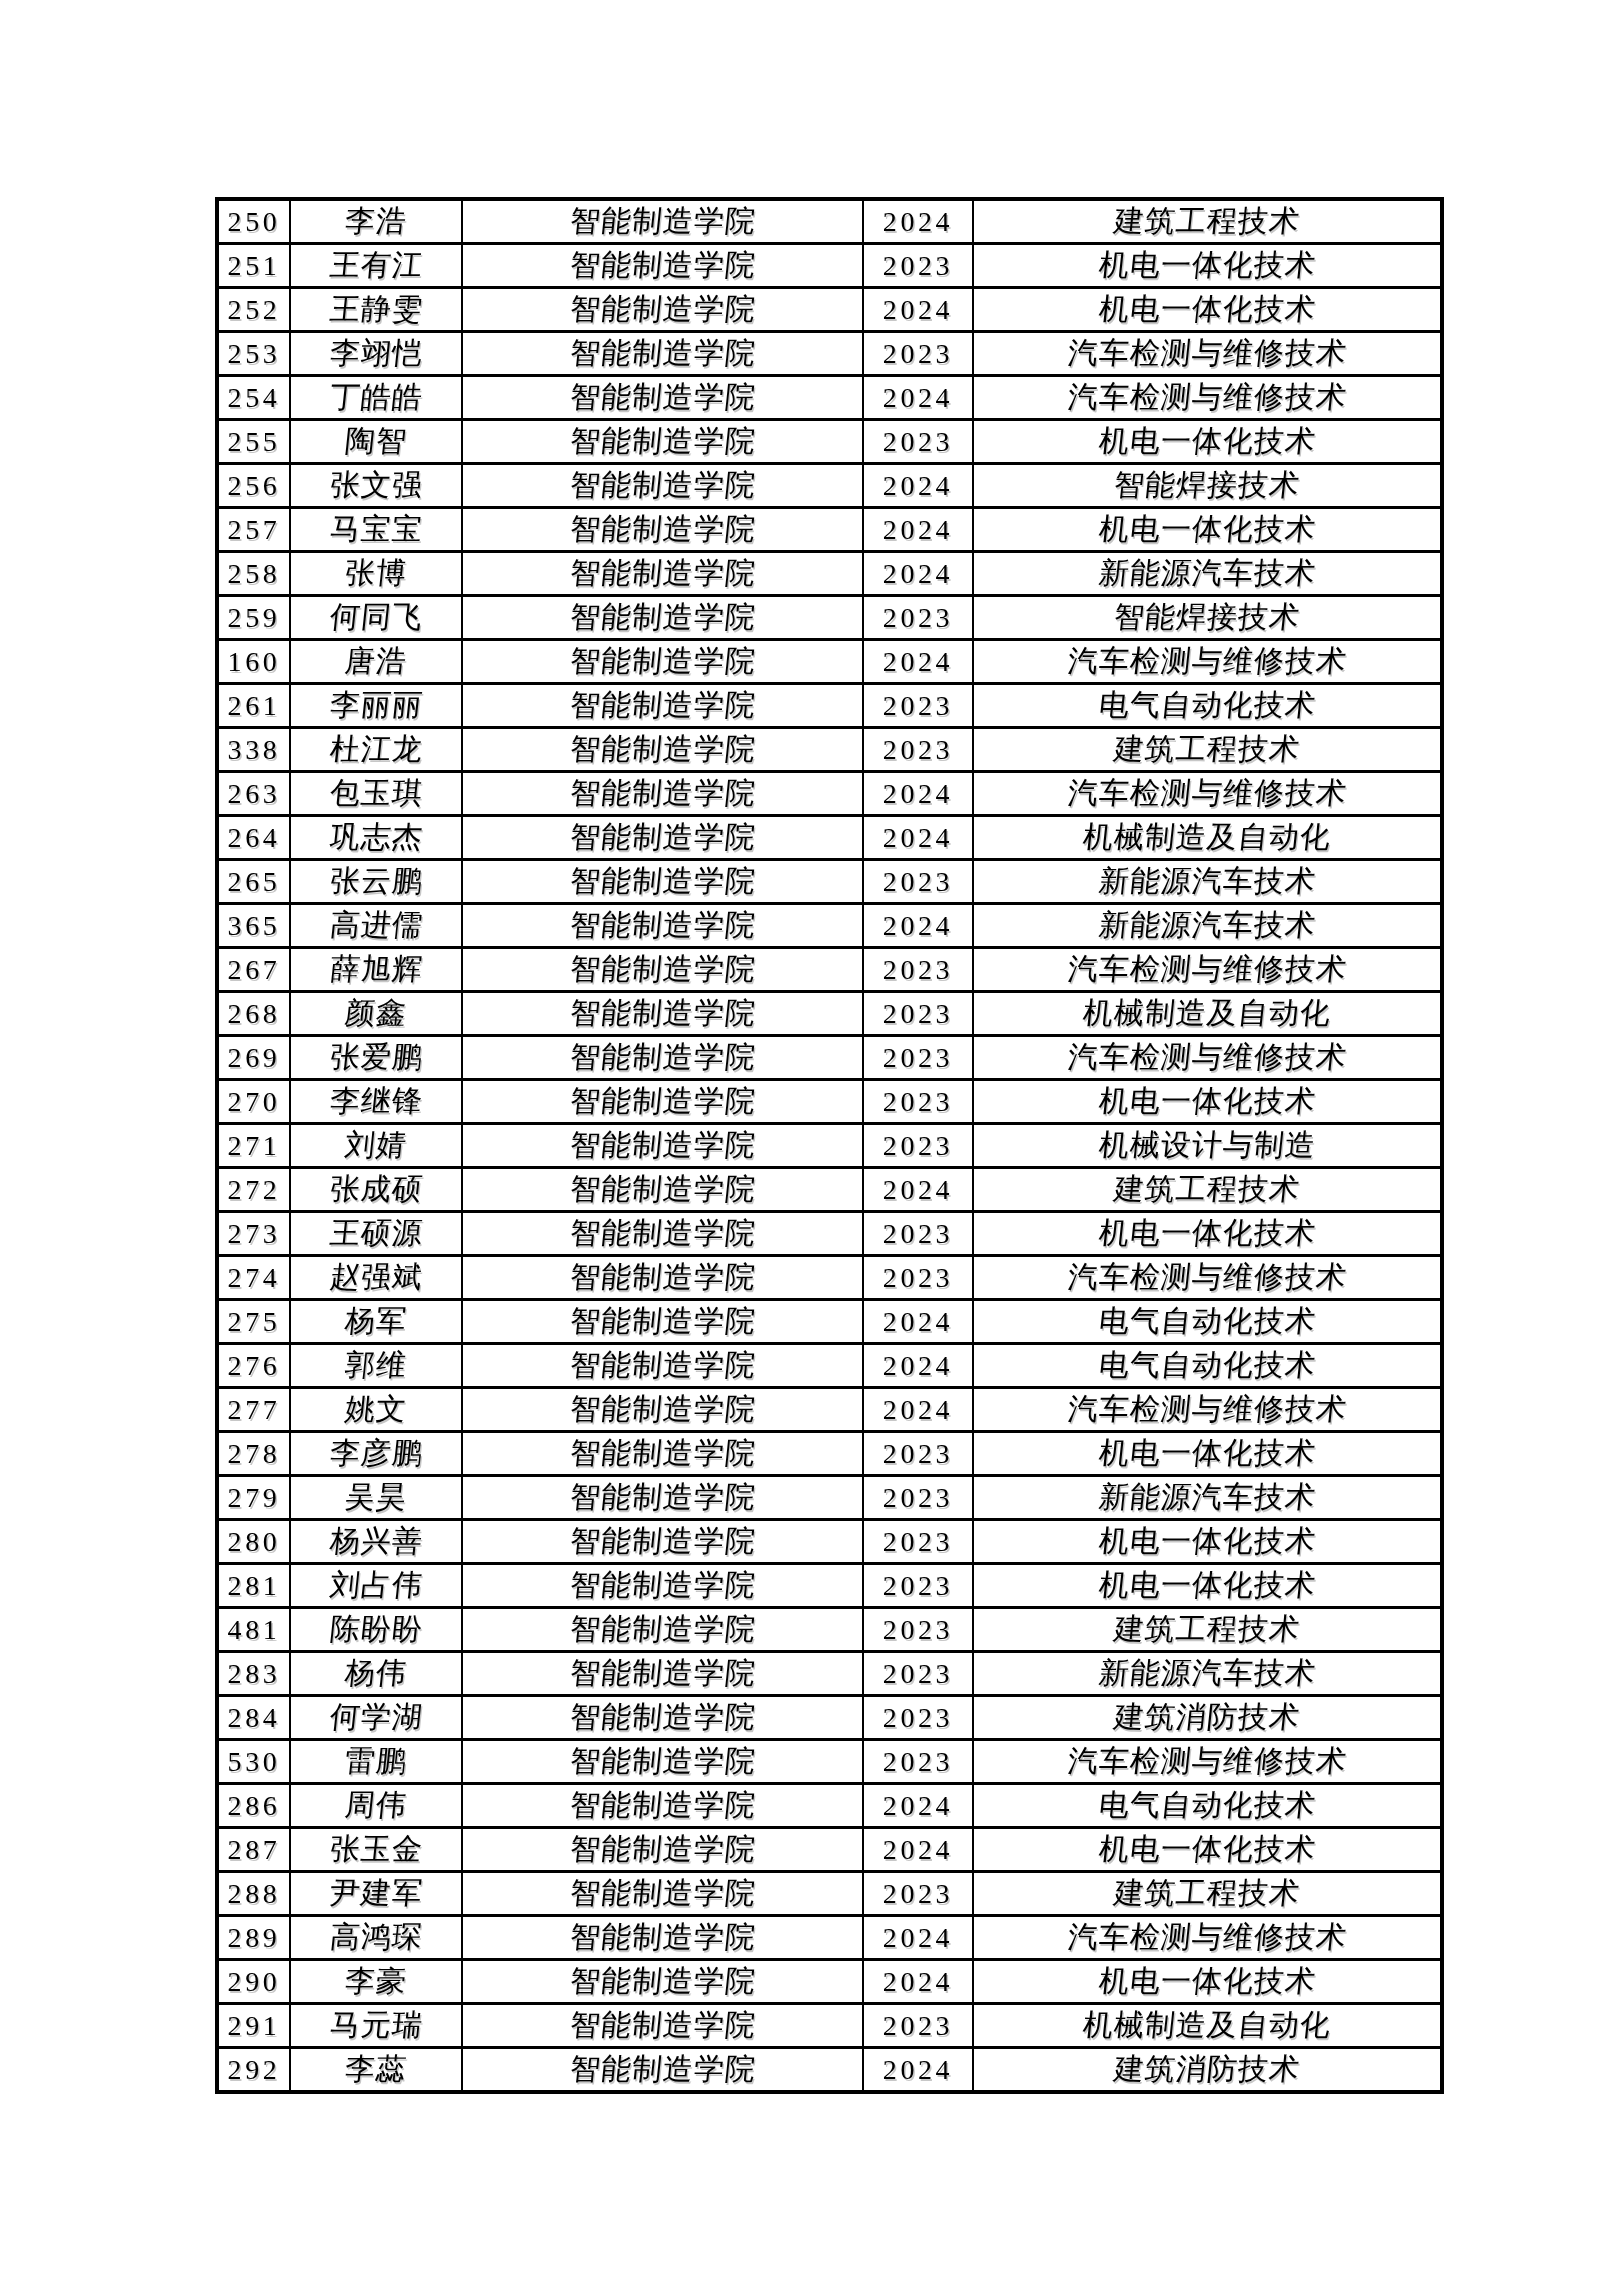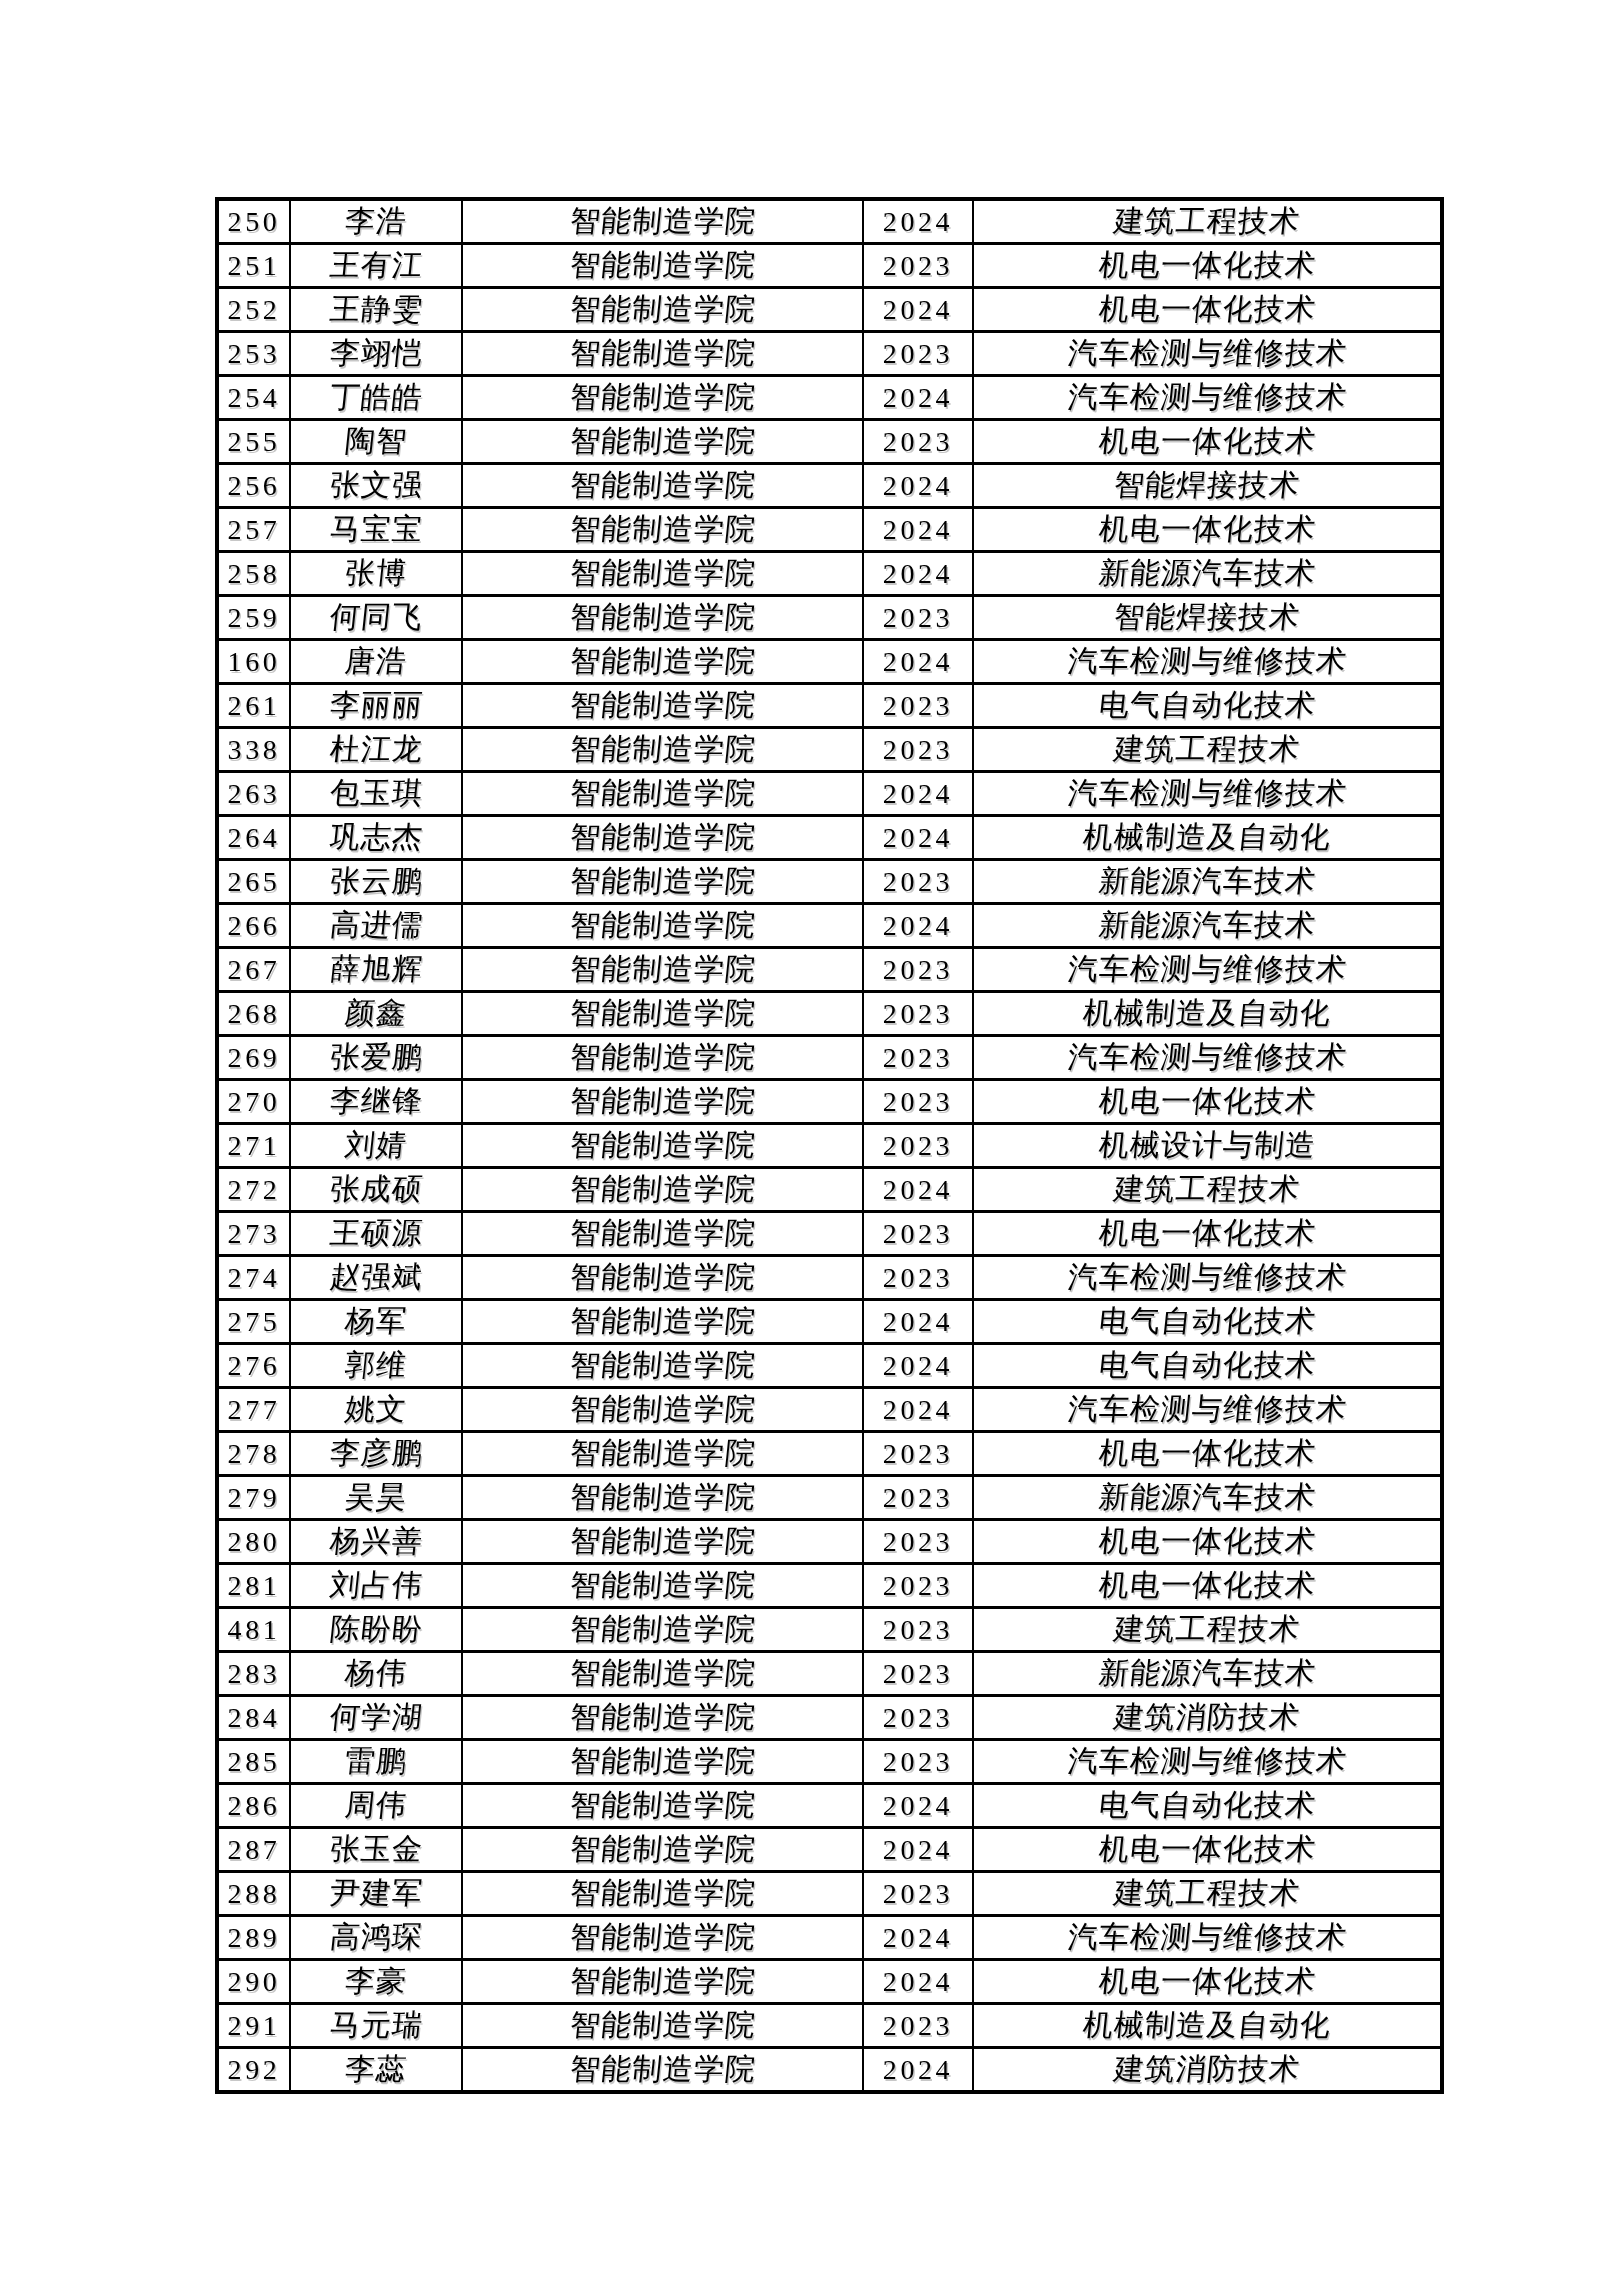--- a/index.html
+++ b/index.html
@@ -168,21 +168,21 @@
       <td><span class="t zh">机械制造及自动化</span></td>
     </tr>
         <tr>
       <td><span class="t num">265</span></td>
       <td><span class="t zh">张云鹏</span></td>
       <td><span class="t zh">智能制造学院</span></td>
       <td><span class="t num">2023</span></td>
       <td><span class="t zh">新能源汽车技术</span></td>
     </tr>
         <tr>
-      <td><span class="t num">266</span></td>
+      <td><span class="t num">365</span></td>
       <td><span class="t zh">高进儒</span></td>
       <td><span class="t zh">智能制造学院</span></td>
       <td><span class="t num">2024</span></td>
       <td><span class="t zh">新能源汽车技术</span></td>
     </tr>
         <tr>
       <td><span class="t num">267</span></td>
       <td><span class="t zh">薛旭辉</span></td>
       <td><span class="t zh">智能制造学院</span></td>
       <td><span class="t num">2023</span></td>
@@ -301,21 +301,21 @@
       <td><span class="t zh">新能源汽车技术</span></td>
     </tr>
         <tr>
       <td><span class="t num">284</span></td>
       <td><span class="t zh">何学湖</span></td>
       <td><span class="t zh">智能制造学院</span></td>
       <td><span class="t num">2023</span></td>
       <td><span class="t zh">建筑消防技术</span></td>
     </tr>
         <tr>
-      <td><span class="t num">285</span></td>
+      <td><span class="t num">530</span></td>
       <td><span class="t zh">雷鹏</span></td>
       <td><span class="t zh">智能制造学院</span></td>
       <td><span class="t num">2023</span></td>
       <td><span class="t zh">汽车检测与维修技术</span></td>
     </tr>
         <tr>
       <td><span class="t num">286</span></td>
       <td><span class="t zh">周伟</span></td>
       <td><span class="t zh">智能制造学院</span></td>
       <td><span class="t num">2024</span></td>

